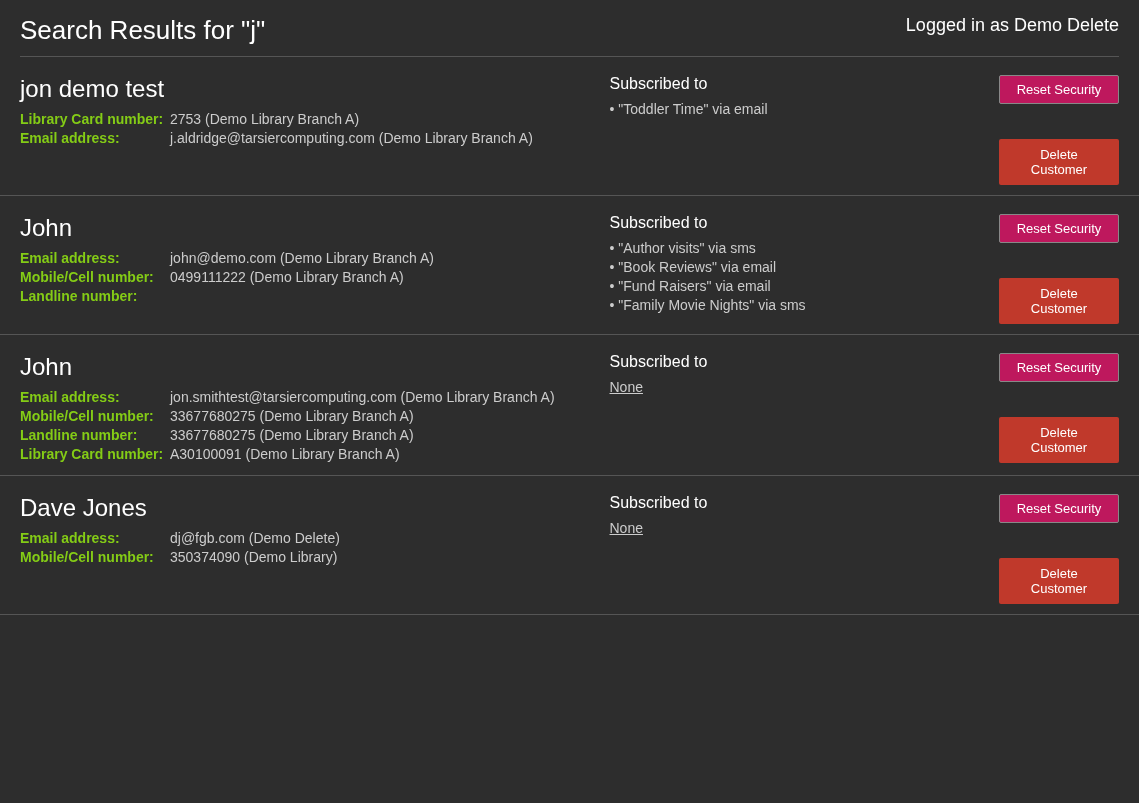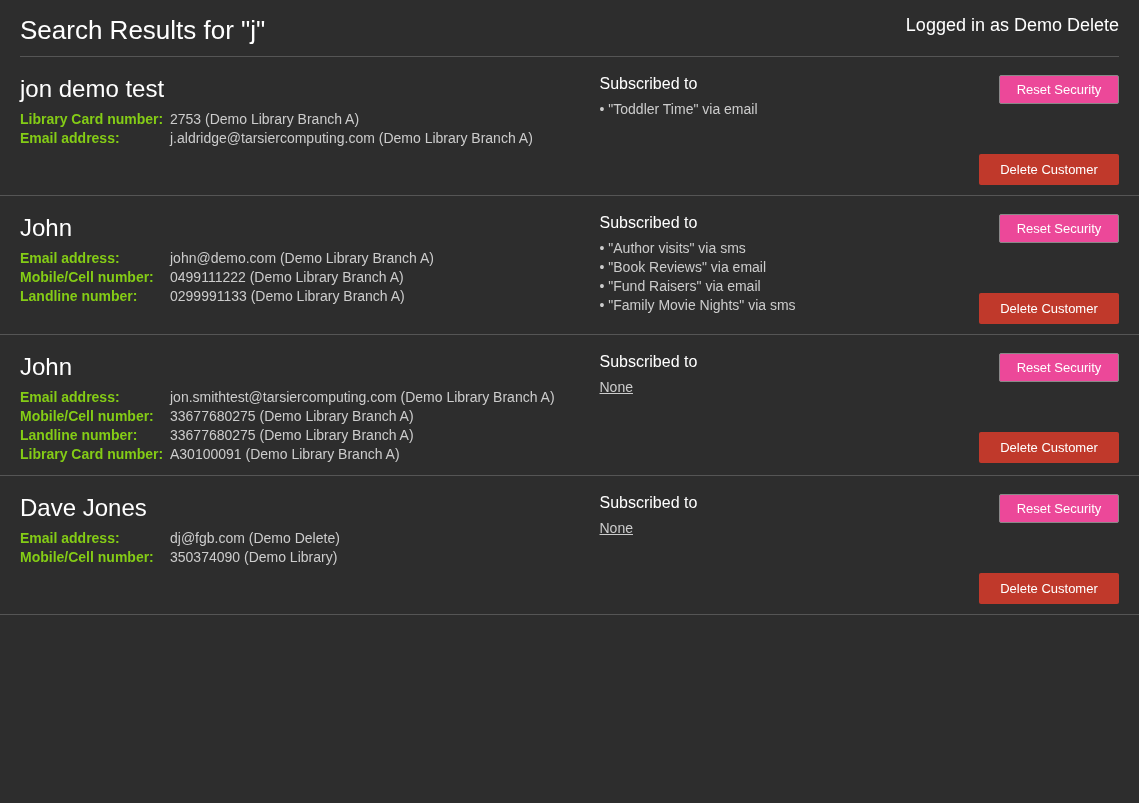--- a/index.html
+++ b/index.html
@@ -97,40 +97,40 @@
     .subscription-item::before {
       content: "• ";
     }
 
     .subscription-none {
       color: #cccccc;
       text-decoration: underline;
     }
 
     .btn-reset {
-      background-color: #ec4899;
+      background-color: #be185d;
       color: #ffffff;
       border: 1px solid #888;
       padding: 6px 14px;
       cursor: pointer;
       font-size: 13px;
       border-radius: 2px;
       width: 120px;
       text-align: center;
     }
 
     .btn-delete {
       background-color: #c0392b;
       color: #ffffff;
       border: none;
       padding: 8px 14px;
       cursor: pointer;
       font-size: 13px;
       border-radius: 2px;
-      width: 140px;
+      width: 120px;
       text-align: center;
       margin-top: auto;
     }
 
     .customer-actions-wrapper {
       display: flex;
       flex-direction: column;
       align-items: flex-end;
       min-height: 110px;
       justify-content: space-between;
@@ -177,21 +177,20 @@
           <div class="info-line">
             <span class="info-label">Email address:</span>
             <span class="info-value">john@demo.com (Demo Library Branch A)</span>
           </div>
           <div class="info-line">
             <span class="info-label">Mobile/Cell number:</span>
             <span class="info-value">0499111222 (Demo Library Branch A)</span>
           </div>
           <div class="info-line">
             <span class="info-label">Landline number:</span>
-            <span class="info-value">0299991133 (Demo Library Branch A)</span>
           </div>
         </div>
         <div class="subscriptions">
           <div class="subscriptions-title">Subscribed to</div>
           <div class="subscription-item">"Author visits" via sms</div>
           <div class="subscription-item">"Book Reviews" via email</div>
           <div class="subscription-item">"Fund Raisers" via email</div>
           <div class="subscription-item">"Family Movie Nights" via sms</div>
         </div>
         <div class="customer-actions-wrapper">

